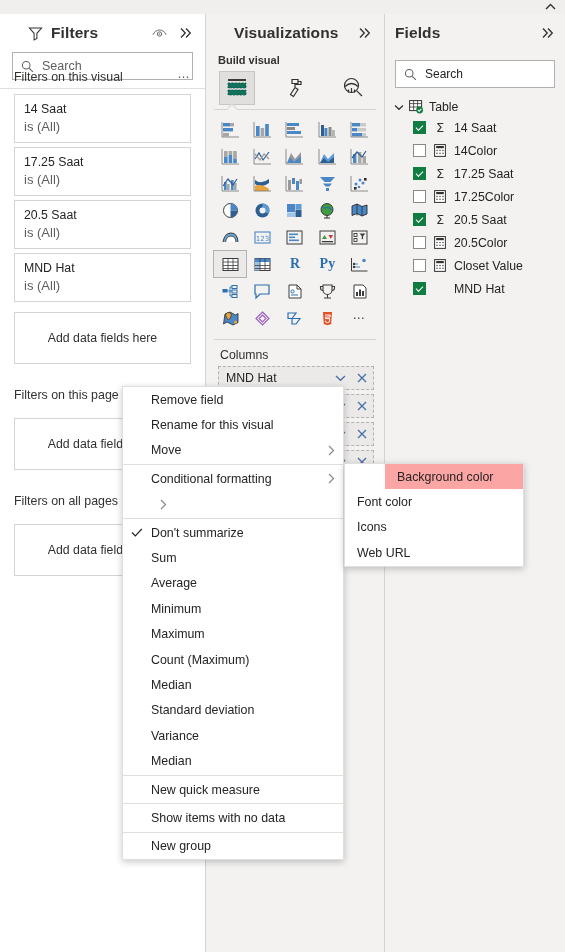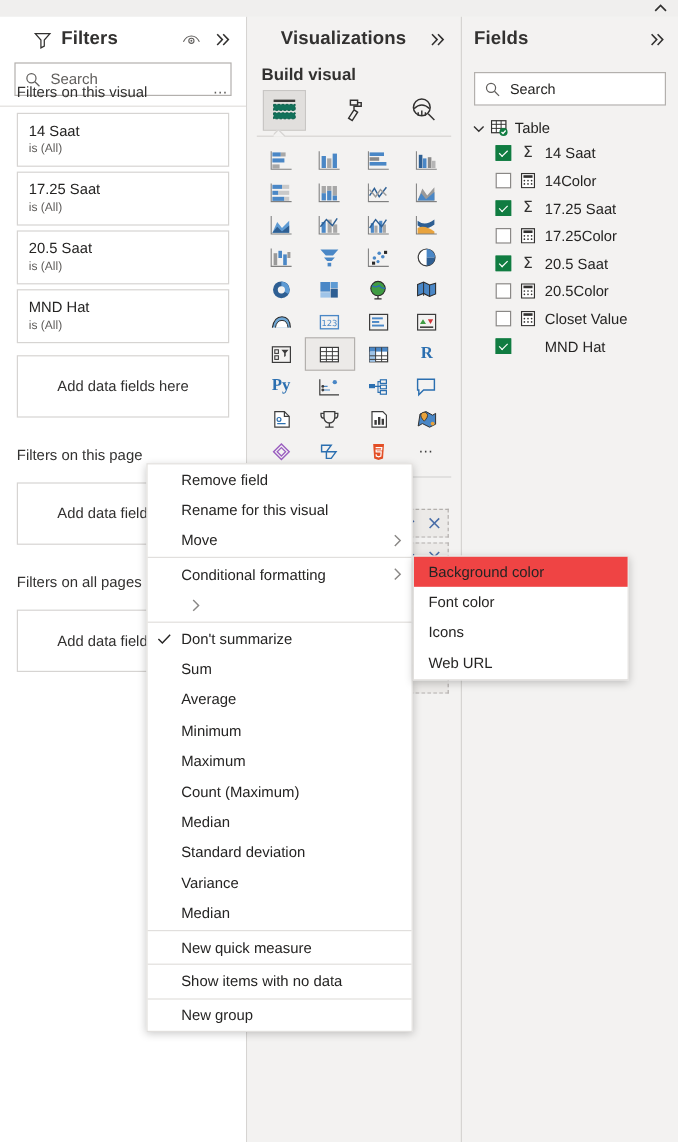--- a/index.html
+++ b/index.html
@@ -66,34 +66,34 @@
   }
   .filter-section-head .lbl { flex: 1 1 auto; }
   .ellipsis-h { color: #605e5c; letter-spacing: 1.4px; font-size: 12px; }
   .filter-card {
     margin: 4px 14px 4px 14px;
     border: 1px solid #d6d4d2;
     background: #fff;
     padding: 7px 9px 8px 9px;
   }
   .filter-card .fname { font-size: 12.3px; color: #252423; margin-bottom: 3px; }
-  .filter-card .fval { font-size: 10px; color: #605e5c; }
+  .filter-card .fval { font-size: 13px; color: #605e5c; }
   .dropzone {
     margin: 10px 14px;
     border: 1px solid #d6d4d2;
     background: #fff;
     height: 52px;
     display: flex; align-items: center; justify-content: center;
     font-size: 12.3px; color: #323130;
   }
   .pane-topline { height: 1px; background: #e1dfdd; margin-top: 4px; }
 
   
   .vis-body { position: absolute; top: 40px; left: 0; right: 0; bottom: 0; }
-  .subhead { padding: 0 12px 4px 12px; font-size: 14px; font-weight: 700; color: #323130; }
+  .subhead { padding: 0 12px 4px 12px; font-size: 11px; font-weight: 700; color: #323130; }
   .vis-tabs { display: flex; align-items: center; gap: 24px; padding: 2px 0 0 14px; }
   .vis-tab {
     width: 34px; height: 32px;
     display: flex; align-items: center; justify-content: center;
     position: relative;
   }
   .vis-tab.active { background: #e1dfdd; outline: 1px solid #c8c6c4; }
   .vis-tabs-rule { height: 1px; background: #d6d4d2; margin: 5px 8px 0 8px; position: relative; }
   .tab-caret {
     position: absolute; left: 14px; top: -5px;
@@ -101,21 +101,21 @@
   }
   .tab-caret::after {
     content: ""; position: absolute; left: 0; top: 1px;
     width: 7px; height: 7px; background: #f3f2f1;
     border-left: 1px solid #d6d4d2; border-top: 1px solid #d6d4d2;
     transform: rotate(45deg); transform-origin: center;
   }
 
   .vis-grid {
     display: grid;
-    grid-template-columns: repeat(4, 1fr);
+    grid-template-columns: repeat(5, 1fr);
     gap: 1px 0;
     padding: 6px 8px 4px 8px;
   }
   .vis-cell {
     height: 26px; display: flex; align-items: center; justify-content: center;
   }
   .vis-cell.sel { outline: 1px solid #b3b0ad; background: #eceae8; }
 
   .vis-grid-rule { height: 1px; background: #d6d4d2; margin: 4px 8px 0 8px; }
 
@@ -175,21 +175,21 @@
   .mi {
     display: flex; align-items: center;
     height: 25.4px;
     padding: 0 8px 0 0;
     font-size: 12.4px; color: #252423;
     white-space: nowrap;
   }
   .mi .check { width: 28px; flex: none; display: flex; align-items: center; justify-content: center; color: #252423; font-size: 11px; }
   .mi .mlabel { flex: 1 1 auto; }
   .mi .sub { width: 16px; flex: none; color: #8a8886; display: flex; align-items: center; justify-content: flex-end; }
-  .mi.hl { background: #ef4444; }
+  .mi.hl { background: #fca5a5; margin-left: 40px; }
   .menu-sep { height: 1px; background: #e1dfdd; margin: 1px 0; }
 
   #menu-sub { left: 344px; top: 463px; width: 180px; }
   #menu-sub .mi { padding-left: 0; }
   #menu-sub .mi .check { width: 12px; }
 </style>
 </head>
 <body>
 
 <div id="root">

